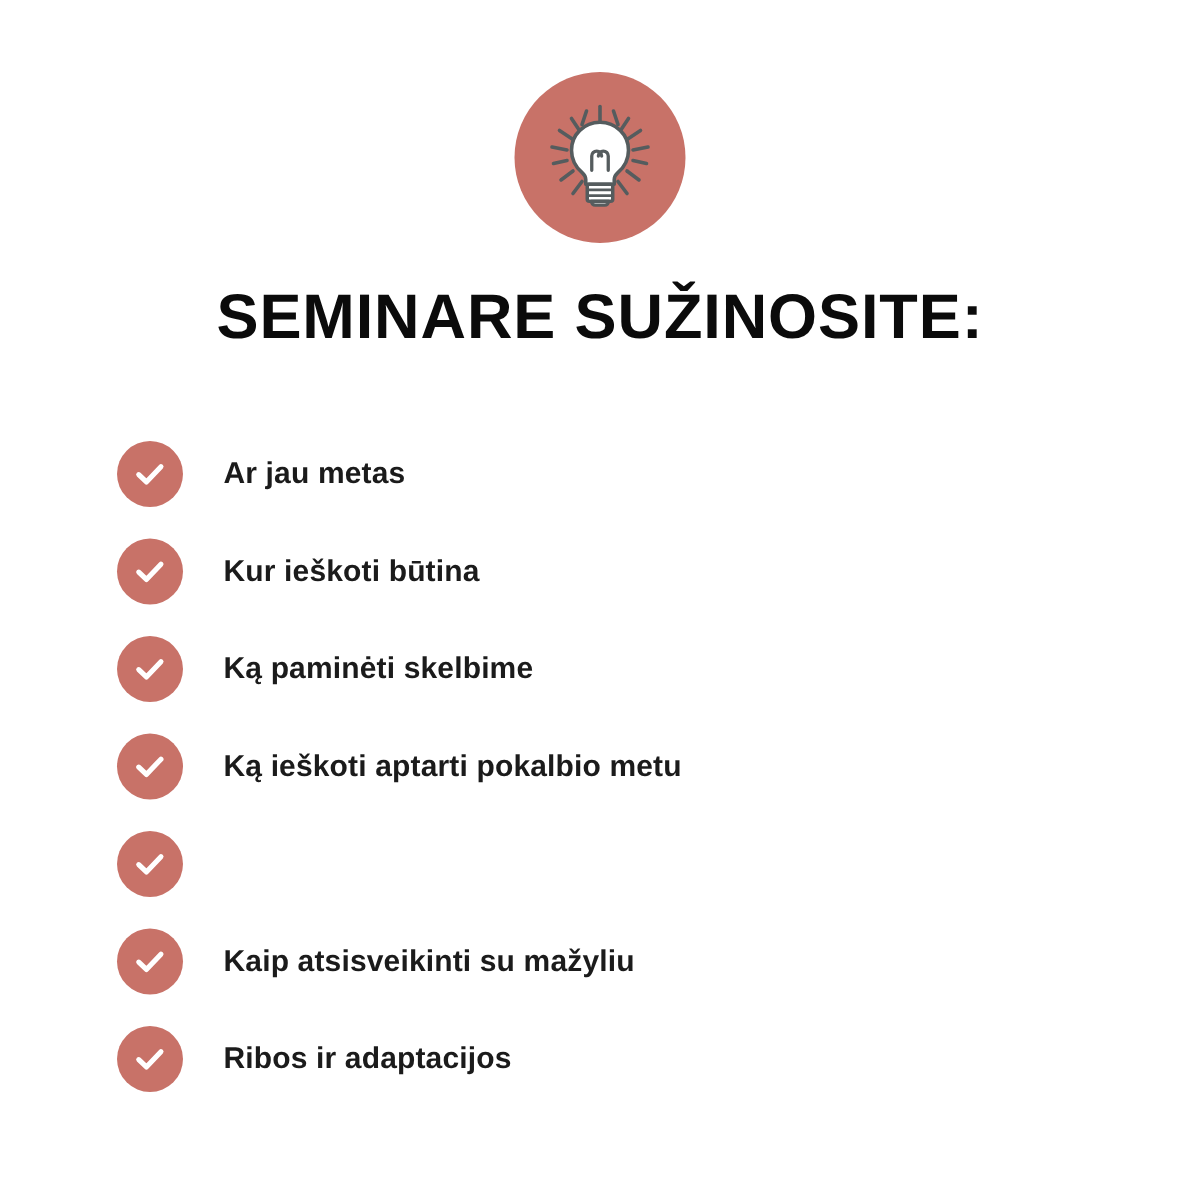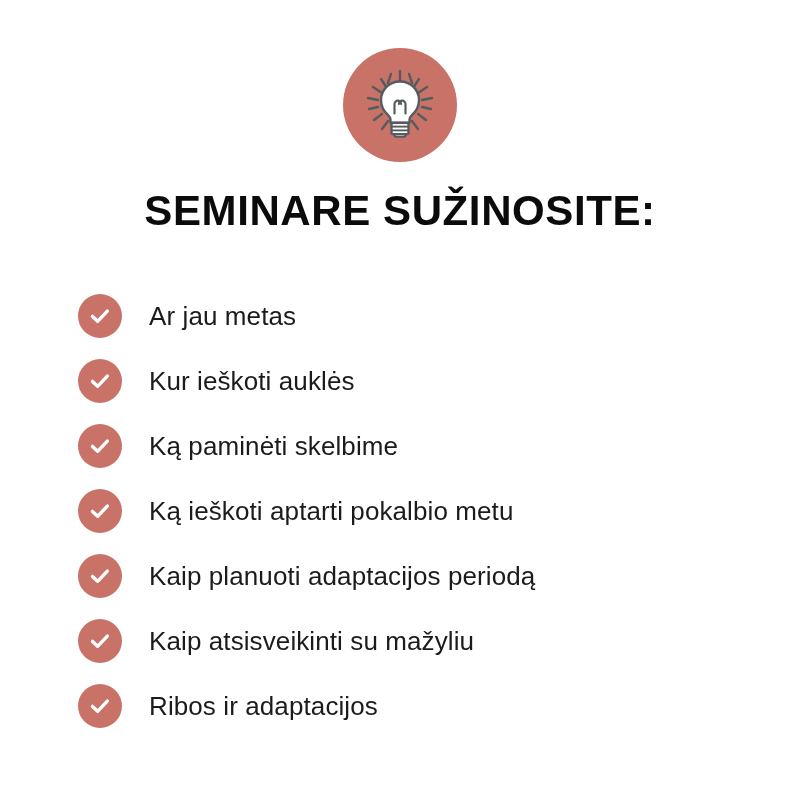--- a/index.html
+++ b/index.html
@@ -84,22 +84,22 @@
     background: #c87268;
     display: flex;
     align-items: center;
     justify-content: center;
   }
   .check-circle svg {
     display: block;
   }
   .check-label {
     margin-left: 27px;
-    font-size: 26px;
-    font-weight: 400;
+    font-size: 20px;
+    font-weight: 700;
     color: #1b1b1b;
     font-family: "Liberation Sans", sans-serif;
     letter-spacing: 0.1px;
     white-space: nowrap;
   }
 </style>
 </head>
 <body>
 
 <div class="poster">
@@ -166,21 +166,21 @@
       </span>
       <span class="check-label">Ar jau metas</span>
     </div>
 
     <div class="check-item">
       <span class="check-circle">
         <svg width="26" height="26" viewBox="0 0 26 26" aria-hidden="true">
           <path d="M5.5 13.4 L10.6 18.3 L20.3 8.1" fill="none" stroke="#ffffff" stroke-width="3.4" stroke-linecap="round" stroke-linejoin="round"></path>
         </svg>
       </span>
-      <span class="check-label">Kur ieškoti auklės</span>
+      <span class="check-label">Kur ieškoti būtina</span>
     </div>
 
     <div class="check-item">
       <span class="check-circle">
         <svg width="26" height="26" viewBox="0 0 26 26" aria-hidden="true">
           <path d="M5.5 13.4 L10.6 18.3 L20.3 8.1" fill="none" stroke="#ffffff" stroke-width="3.4" stroke-linecap="round" stroke-linejoin="round"></path>
         </svg>
       </span>
       <span class="check-label">Ką paminėti skelbime</span>
     </div>
@@ -193,21 +193,20 @@
       </span>
       <span class="check-label">Ką ieškoti aptarti pokalbio metu</span>
     </div>
 
     <div class="check-item">
       <span class="check-circle">
         <svg width="26" height="26" viewBox="0 0 26 26" aria-hidden="true">
           <path d="M5.5 13.4 L10.6 18.3 L20.3 8.1" fill="none" stroke="#ffffff" stroke-width="3.4" stroke-linecap="round" stroke-linejoin="round"></path>
         </svg>
       </span>
-      <span class="check-label">Kaip planuoti adaptacijos periodą</span>
     </div>
 
     <div class="check-item">
       <span class="check-circle">
         <svg width="26" height="26" viewBox="0 0 26 26" aria-hidden="true">
           <path d="M5.5 13.4 L10.6 18.3 L20.3 8.1" fill="none" stroke="#ffffff" stroke-width="3.4" stroke-linecap="round" stroke-linejoin="round"></path>
         </svg>
       </span>
       <span class="check-label">Kaip atsisveikinti su mažyliu</span>
     </div>

